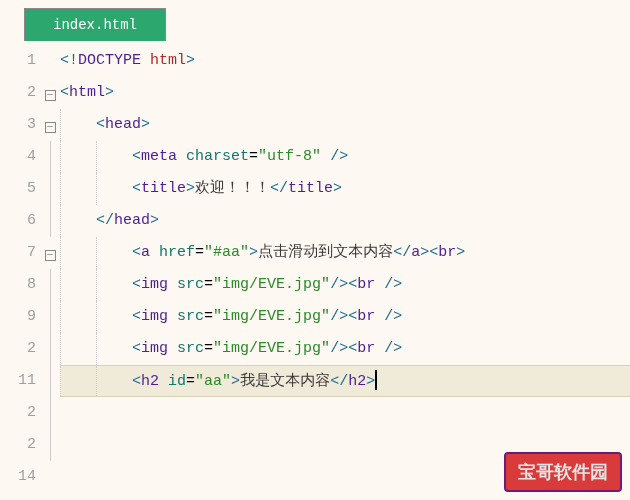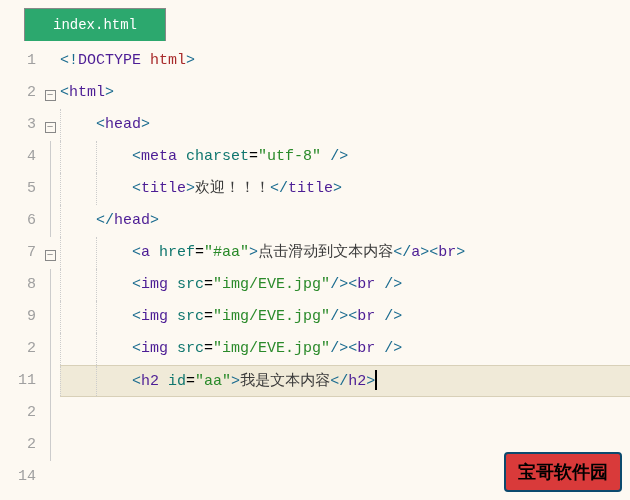--- a/index.html
+++ b/index.html
@@ -107,26 +107,26 @@
       background: #000;
       vertical-align: middle;
       position: relative;
       top: -1px;
     }
     .watermark {
       position: absolute;
       right: 8px;
       bottom: 8px;
       background: #d93a3a;
-      color: #000000;
+      color: #e5e5e5;
       font-family: sans-serif;
       font-weight: bold;
       font-size: 18px;
       padding: 6px 12px;
-      border: 2px solid #0c4a6e;
+      border: 2px solid #701a75;
       border-radius: 4px;
     }
   </style>
 </head>
 <body>
 
 <div class="tab-bar">
   <div class="tab">index.html</div>
 </div>
 

